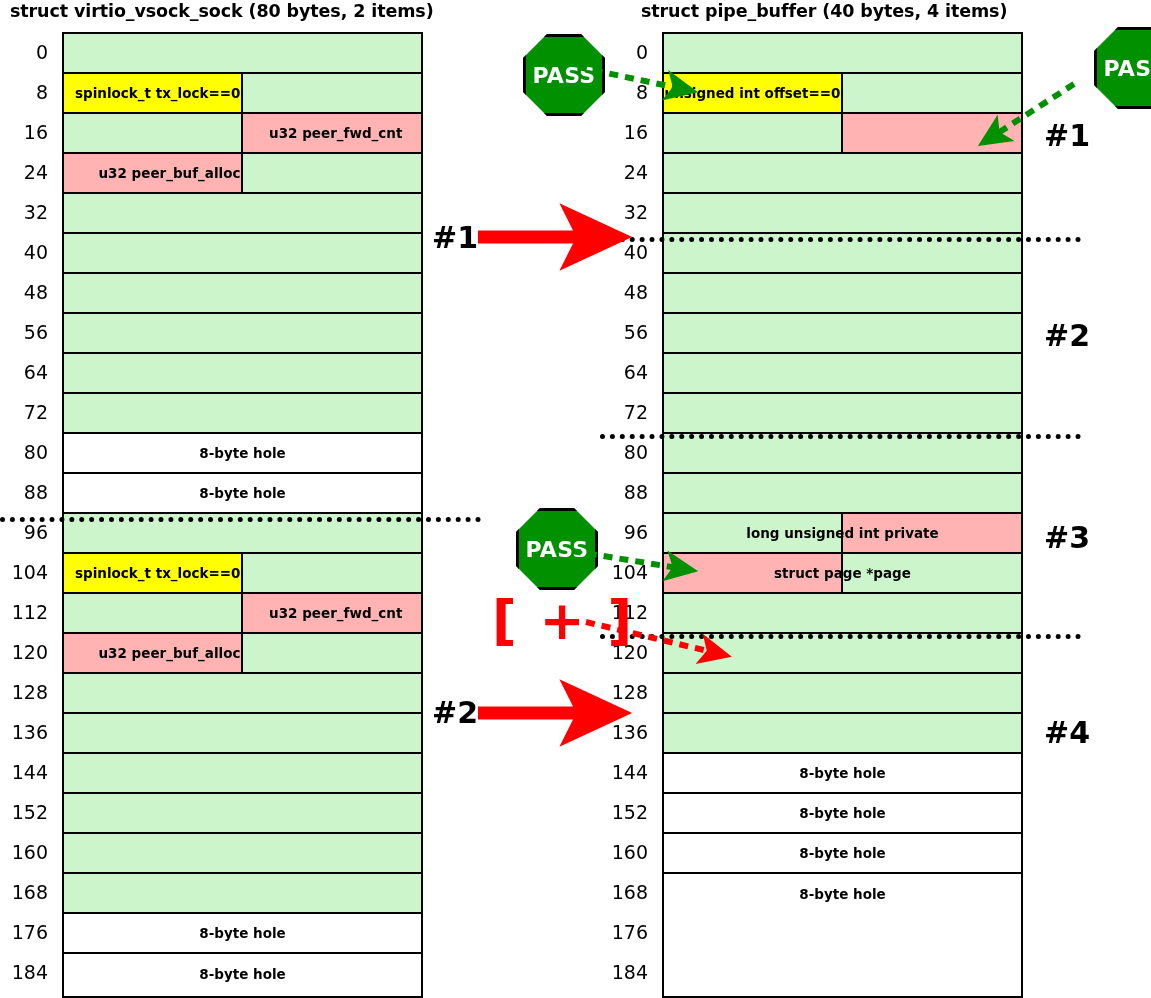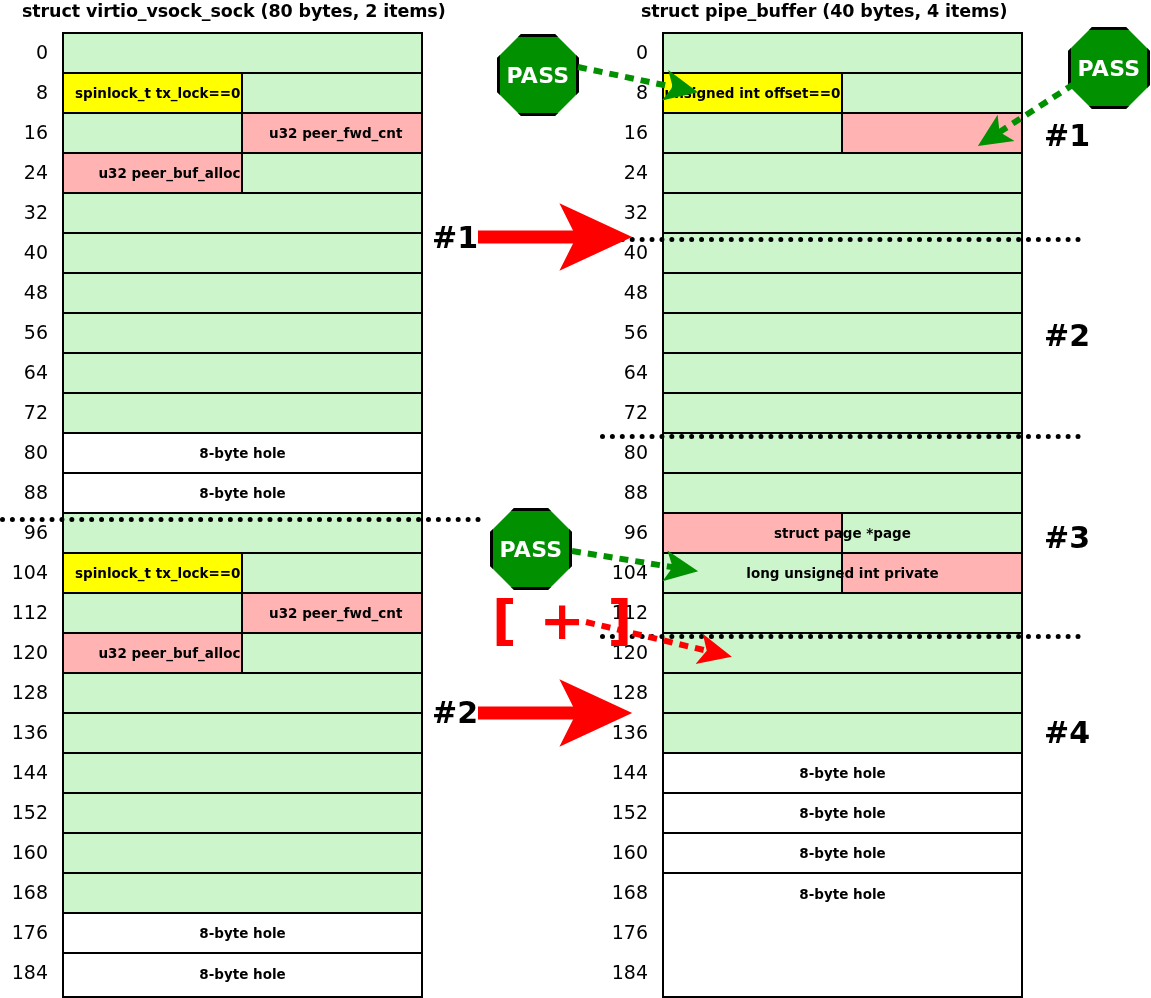--- a/index.html
+++ b/index.html
@@ -20,21 +20,21 @@
   .struct-title {
     position: absolute;
     font-size: 17.5px;
     font-weight: bold;
     color: #000000;
     white-space: nowrap;
     letter-spacing: -0.1px;
     top: 0px;
     line-height: 22px;
   }
-  #title-left  { left: 22px; }
+  #title-left  { left: 10px; }
   #title-right { left: 641px; }
 
   
   .struct-table {
     position: absolute;
     top: 32px;
     border: 2.5px solid #000000;
     box-sizing: border-box;
     background: #ffffff;
   }
@@ -121,20 +121,21 @@
     width: 82px;
     height: 82px;
     background: #009000;
     border: 3px solid #000000;
     box-sizing: border-box;
     clip-path: polygon(29.3% 0%, 70.7% 0%, 100% 29.3%, 100% 70.7%, 70.7% 100%, 29.3% 100%, 0% 70.7%, 0% 29.3%);
     display: flex;
     align-items: center;
     justify-content: center;
     z-index: 8;
+    margin-left: 26px;
   }
   .pass-octagon span {
     color: #ffffff;
     font-size: 22px;
     font-weight: bold;
     letter-spacing: 0.3px;
   }
 
   
   .marker {
@@ -430,36 +431,36 @@
         <div class="half nosplit c-green">
           <span class="cell-label hole-label"></span>
         </div>
       </div>
       <div class="byte-row">
         <div class="half nosplit c-green">
           <span class="cell-label hole-label"></span>
         </div>
       </div>
       <div class="byte-row">
+        <div class="half split c-green">
+          <span class="cell-label"></span>
+        </div>
+        <div class="half c-pink">
+          <span class="cell-label"></span>
+        </div>
+        <div class="full-label">long unsigned int private</div>
+      </div>
+      <div class="byte-row">
         <div class="half split c-pink">
           <span class="cell-label"></span>
         </div>
         <div class="half c-green">
           <span class="cell-label"></span>
         </div>
         <div class="full-label">struct page *page</div>
-      </div>
-      <div class="byte-row">
-        <div class="half split c-green">
-          <span class="cell-label"></span>
-        </div>
-        <div class="half c-pink">
-          <span class="cell-label"></span>
-        </div>
-        <div class="full-label">long unsigned int private</div>
       </div>
       <div class="byte-row">
         <div class="half nosplit c-green">
           <span class="cell-label hole-label"></span>
         </div>
       </div>
       <div class="byte-row">
         <div class="half nosplit c-green">
           <span class="cell-label hole-label"></span>
         </div>

